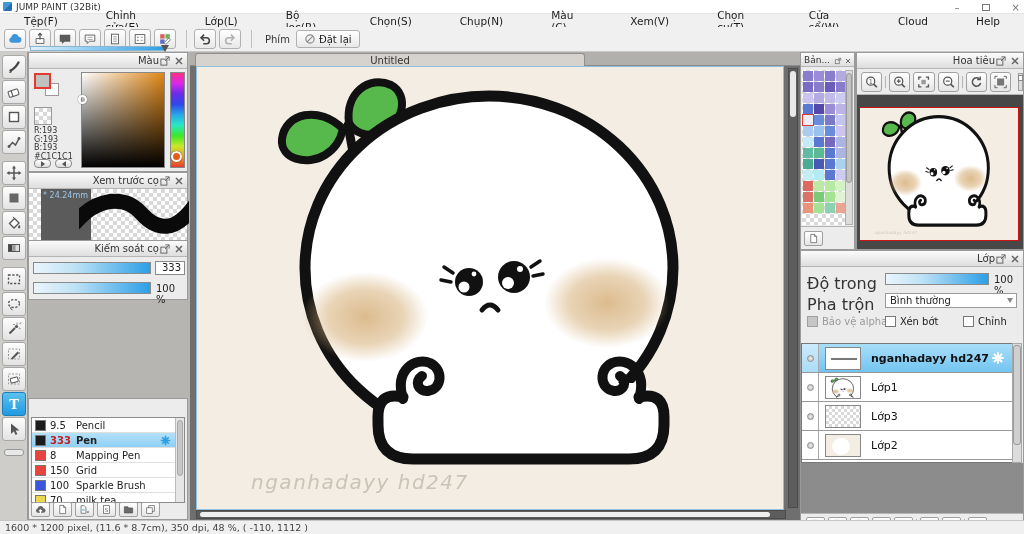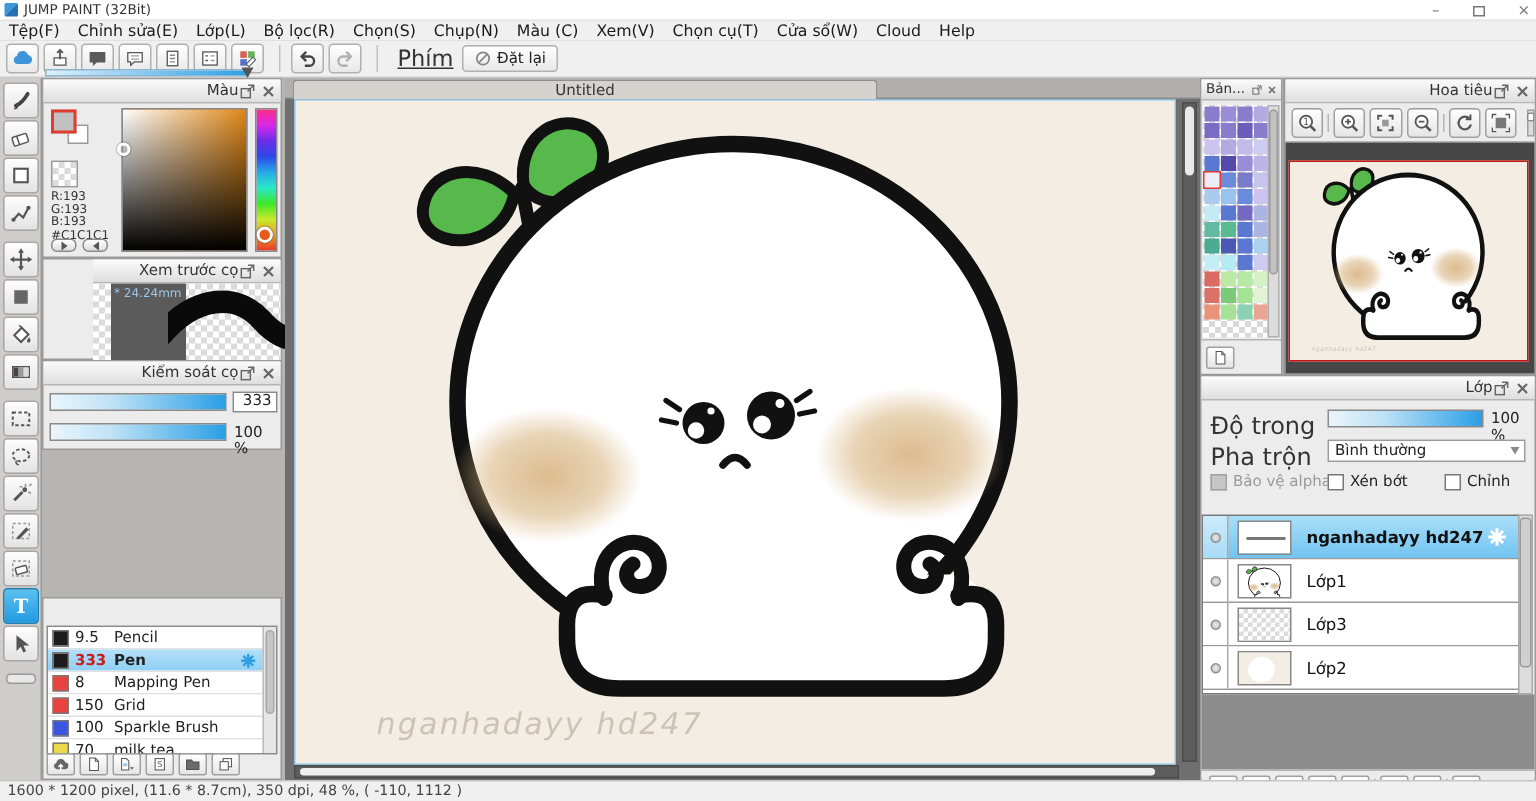--- a/index.html
+++ b/index.html
@@ -5,25 +5,25 @@
   * { margin:0; padding:0; box-sizing:border-box; }
   html,body { width:1024px; height:534px; overflow:hidden; }
   body { font-family:"DejaVu Sans", sans-serif; font-size:11px; color:#222; background:#b7b5b1; position:relative; }
 
   
   .titlebar { position:absolute; left:0; top:0; width:1024px; height:14px; background:#fff; display:flex; align-items:center; padding-left:3px; font-size:9px; color:#333; border-bottom:1px solid #e4e4e4;}
   .appicon { width:9px; height:9px; background:linear-gradient(135deg,#3e97d8 50%,#2a6fb0 50%); margin-right:4px; border-radius:1px;}
   .winctl { position:absolute; right:4px; top:0; height:14px; display:flex; gap:22px; align-items:center; color:#777; font-size:10px;}
   .winctl .box { width:8px; height:7px; border:1px solid #777; display:inline-block;}
   .menubar { position:absolute; left:0; top:14px; width:1024px; height:13px; background:#f0f0f0; display:flex; align-items:center; gap:0; font-size:10.5px;}
-  .menubar span { padding:0 6px; color:#1a1a1a; cursor:default;}
+  .menubar span { padding:0 24px; color:#1a1a1a; cursor:default;}
   .toolbar { position:absolute; left:0; top:27px; width:1024px; height:25px; background:#f0f0f0; border-bottom:1px solid #c9c9c9; display:flex; align-items:center; padding-left:4px;}
   .tbtn { width:22px; height:20px; background:linear-gradient(#fff,#e8e8e8); border:1px solid #b0b0b0; border-radius:3px; margin-right:3px; display:flex; align-items:center; justify-content:center; padding:2px;}
   .tsep { width:1px; height:18px; background:#c0c0c0; margin:0 7px;}
-  .phim { font-size:15px; color:#333; margin:0 6px;text-decoration:underline;}
+  .phim { font-size:10px; color:#333; margin:0 6px;}
   .resetbtn { height:18px; background:linear-gradient(#fff,#e8e8e8); border:1px solid #b0b0b0; border-radius:3px; display:flex; align-items:center; gap:3px; padding:0 7px; font-size:10px;}
   .resetbtn .ic { width:12px; height:12px;}
   .dock-slider { position:absolute; left:30px; top:46px; width:136px; height:5px; background:linear-gradient(to right,#dff0fb,#2b9fe6); border:1px solid #8ab6d2;}
   .dock-slider .mk { position:absolute; right:-4px; top:-2px; width:0; height:0; border-left:4px solid transparent; border-right:4px solid transparent; border-top:7px solid #555;}
 
   
   .toolcol { position:absolute; left:0; top:52px; width:28px; bottom:14px; background:#cfcdc9; border-right:1px solid #9a9a9a; padding-top:2px;}
   .tool { width:24px; height:24px; margin:1px auto; background:linear-gradient(#fdfdfd,#e3e3e3); border:1px solid #a8a8a8; border-radius:3px; display:flex; align-items:center; justify-content:center; padding:3px; color:#555;}
   .tool.active { background:linear-gradient(#5cc0f0,#219ae2); border-color:#1d7fb8; color:#fff;}
   .toolcol .mini-scroll { width:20px; height:7px; border:1px solid #999; background:#e8e8e8; border-radius:3px; margin:8px auto 0;}
@@ -358,21 +358,21 @@
         </div>
       <div class="svsq">
           <div class="svind"></div>
         </div>
       <div class="huebar">
           <div class="hueind"></div>
         </div>
     </div>
   </div>
 
-  <div class="panel" style="left:0;top:120px;width:160px;height:68px;padding-left:33px;">
+  <div class="panel" style="left:0;top:120px;width:160px;height:68px;">
     <div class="phead">
         <span class="ttl">Xem trước cọ</span>
         <span class="hic"><svg viewBox="0 0 16 16" width="100%" height="100%">
             <rect x="2.5" y="5.5" width="8" height="8" fill="none" stroke="#666" stroke-width="1.3"></rect>
             <path d="M8.5 2.5 h5 v5 M13.5 2.5 L8 8" fill="none" stroke="#666" stroke-width="1.3"></path>
           </svg></span>
         <span class="hic"><svg viewBox="0 0 16 16" width="100%" height="100%">
             <path d="M4 4 L12 12 M12 4 L4 12" stroke="#666" stroke-width="2"></path>
           </svg></span>
       </div>

